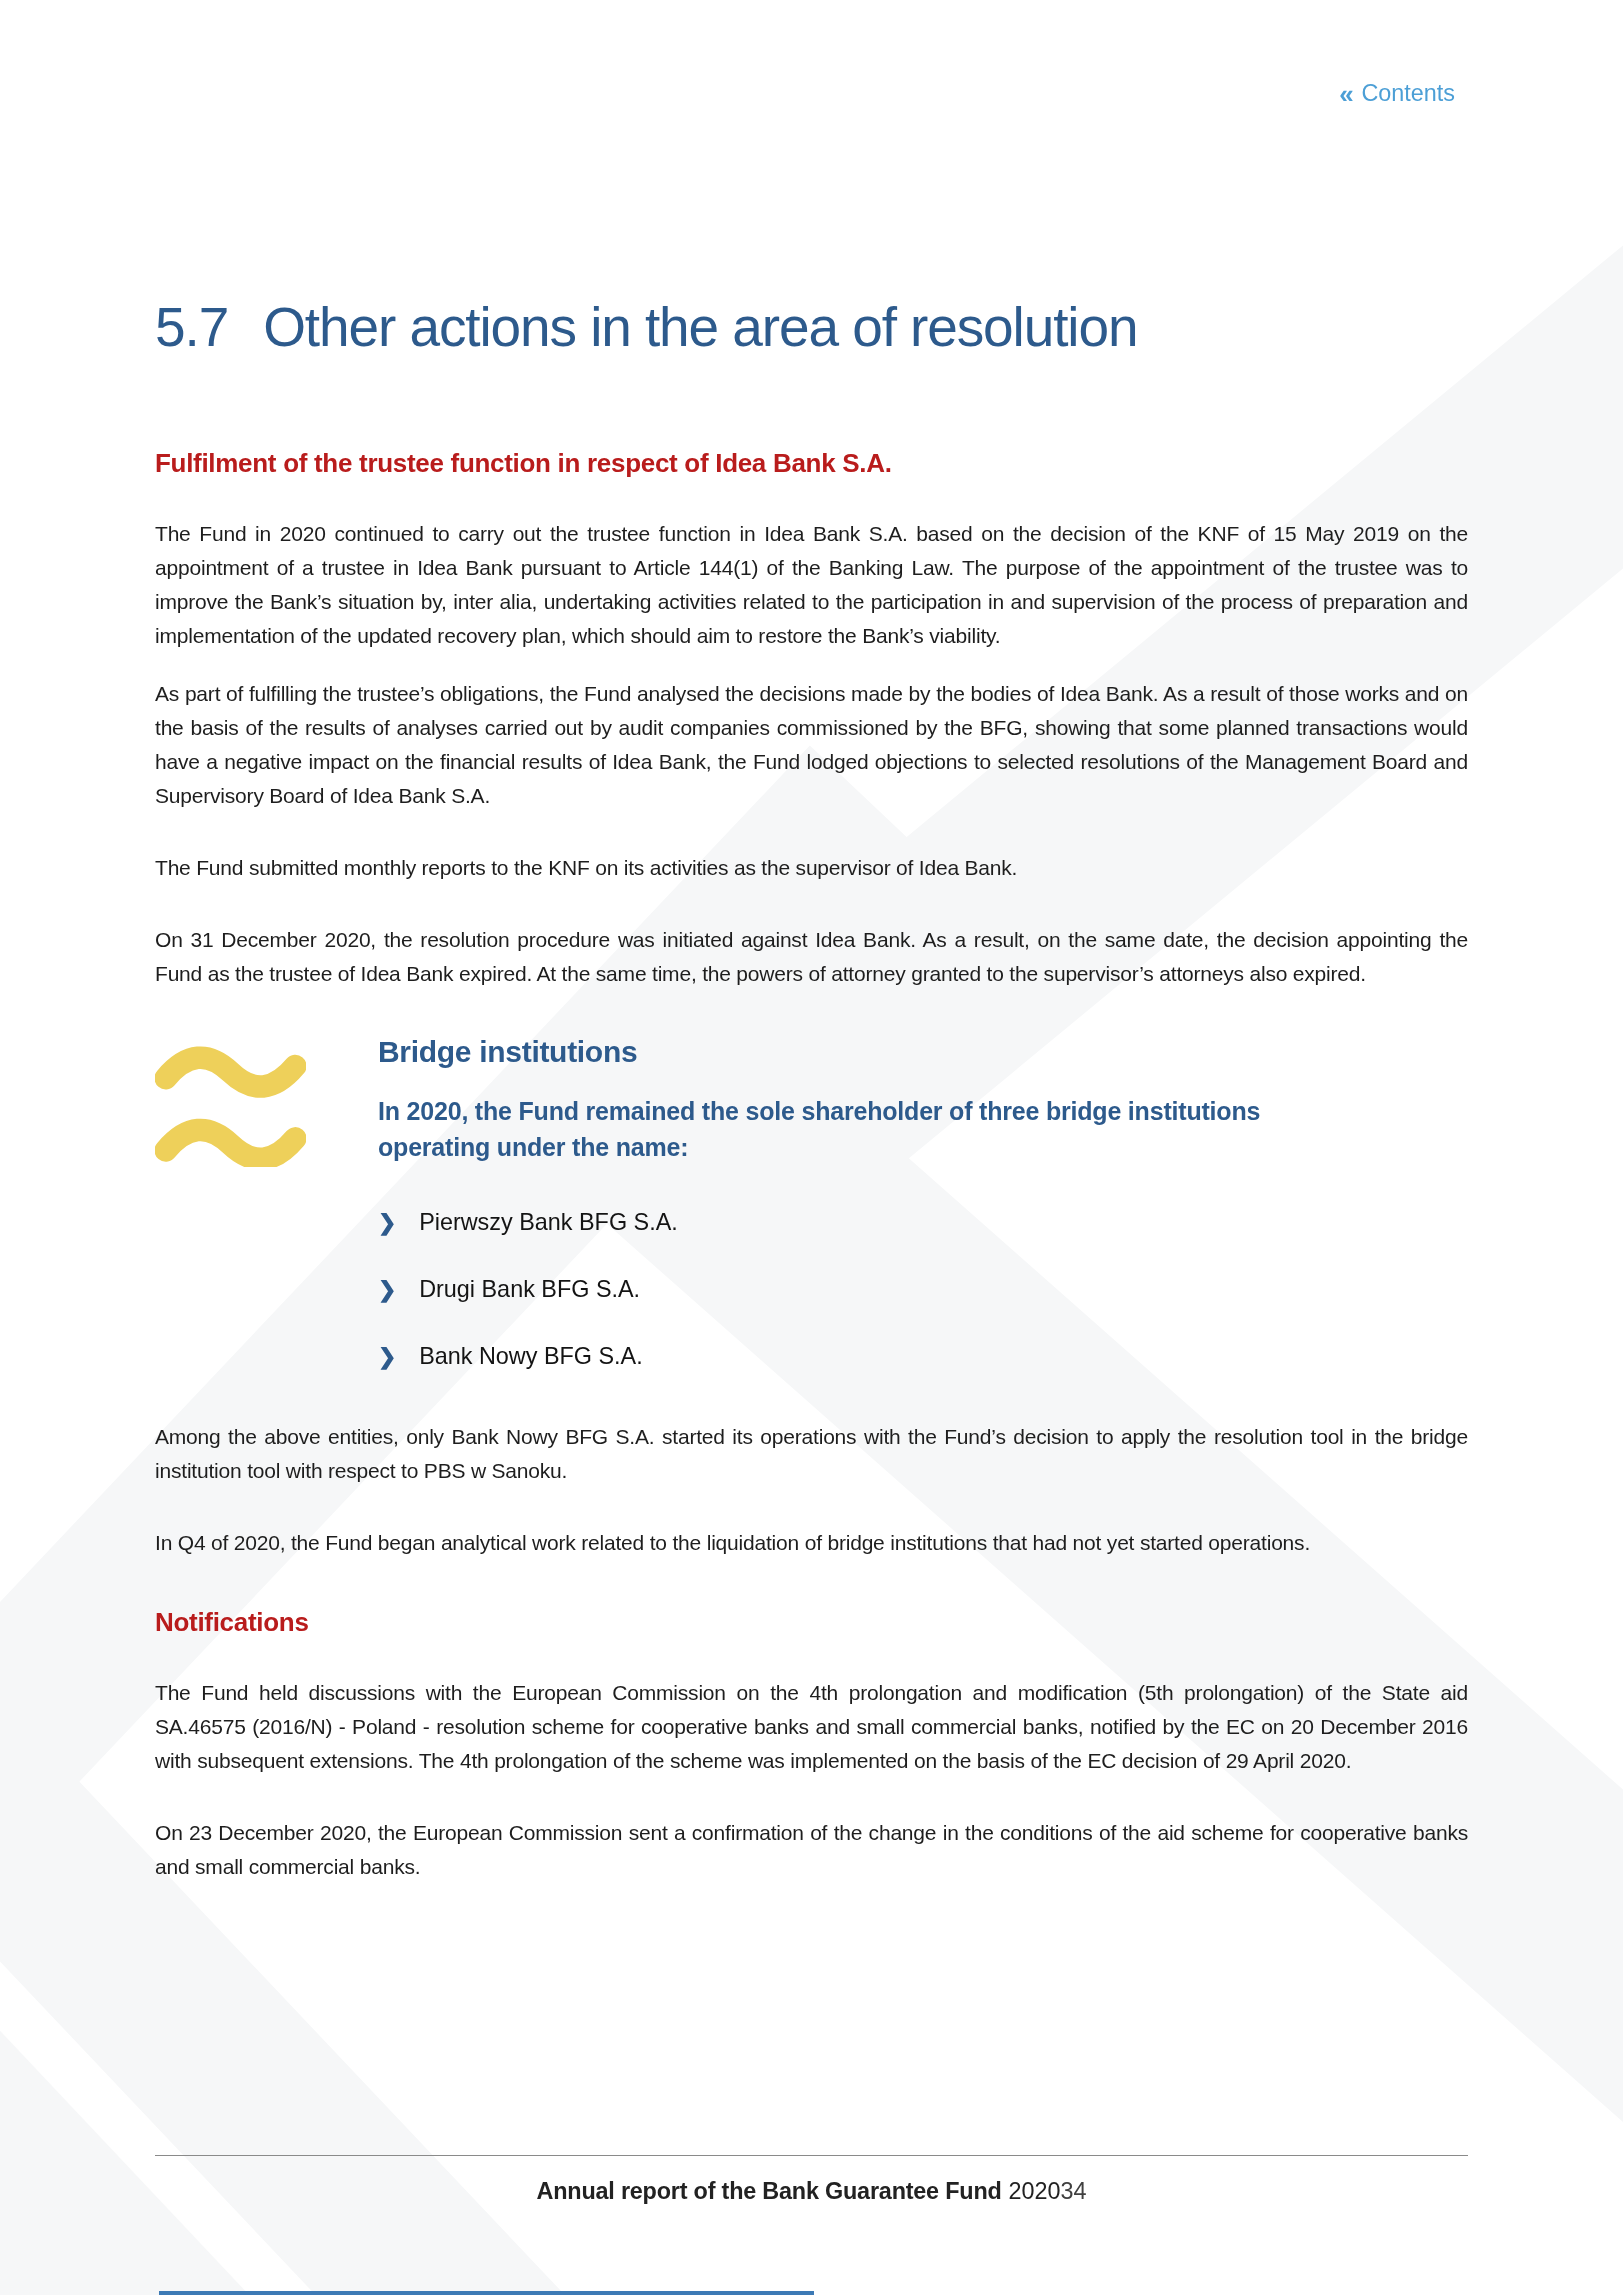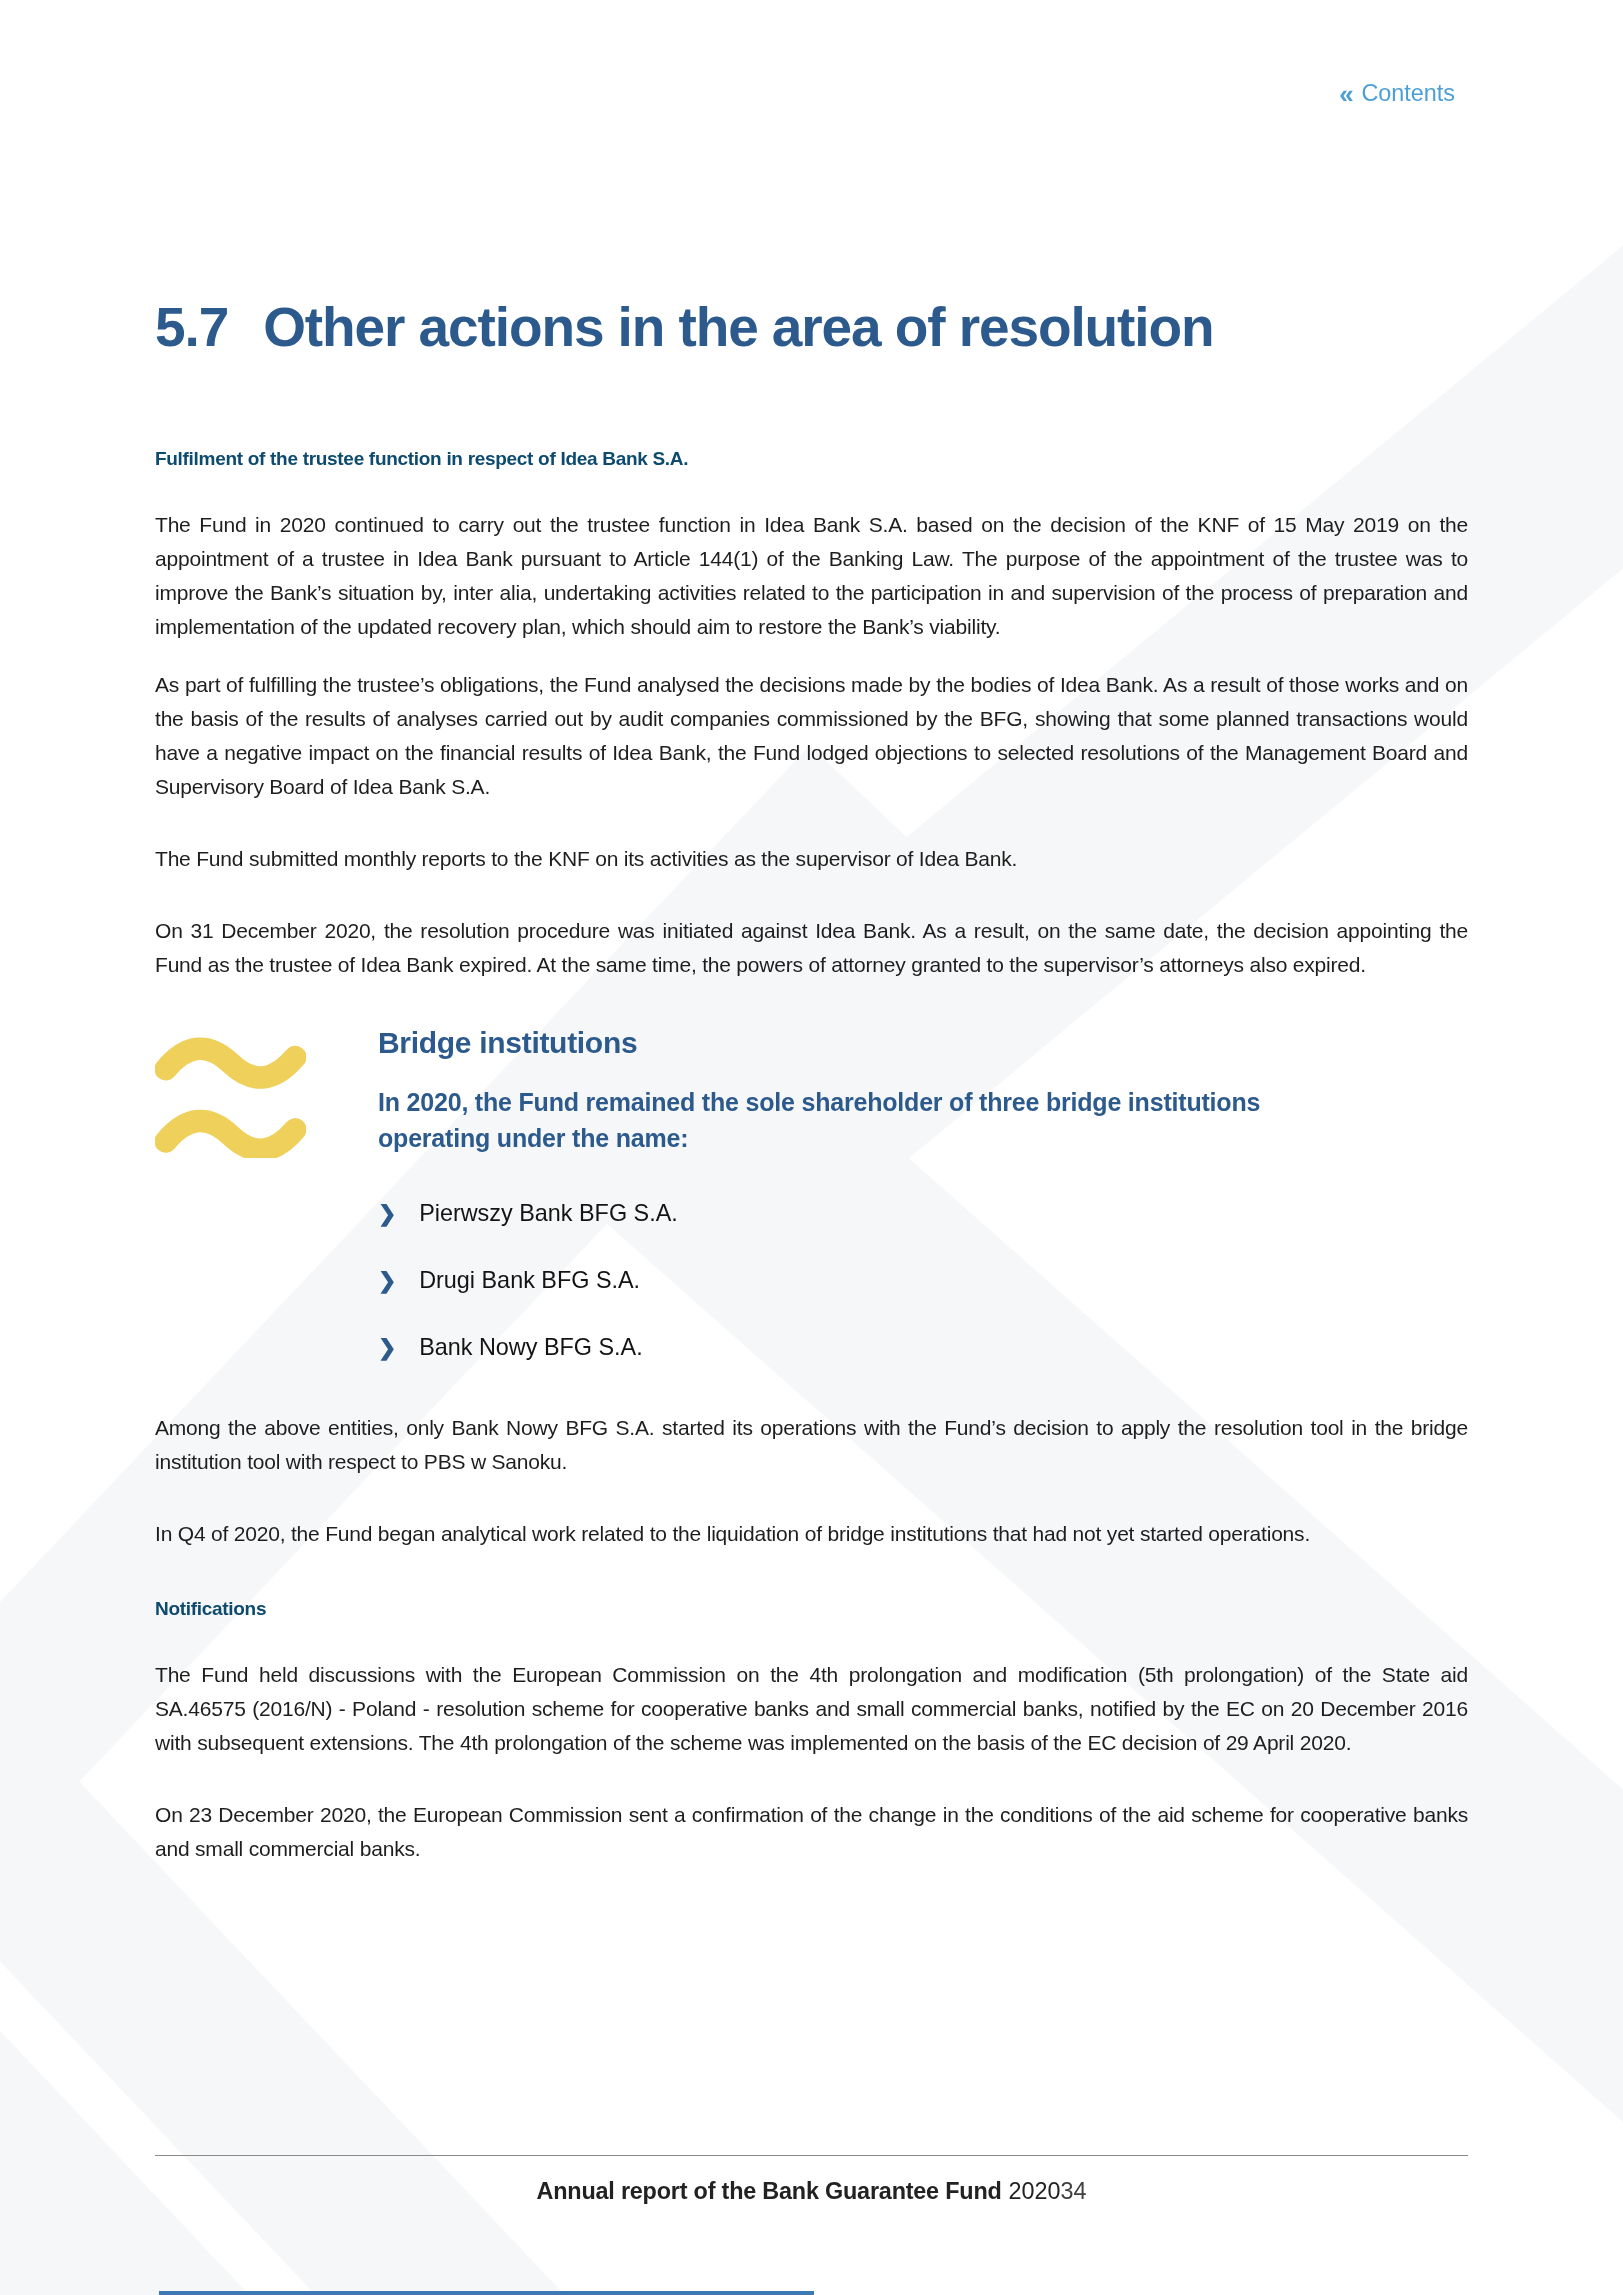--- a/index.html
+++ b/index.html
@@ -20,27 +20,27 @@
   .contents-link {
     position:absolute; top:80px; right:168px;
     display:flex; align-items:center; gap:7.6px;
     font-size:23.4px; color:#4c9fd6; cursor:pointer;
   }
   .contents-link .glyph { font-weight:700; font-size:26px; line-height:1; }
 
   .doc-title {
     padding-top:299px;
     display:flex; gap:35px; align-items:center;
-    font-size:55px; font-weight:700; letter-spacing:-1.1px;
+    font-size:55px; font-weight:400; letter-spacing:-1.1px;
     color:#2d5a8c; line-height:1.05;
   }
 
   .section-heading {
-    font-size:19px; font-weight:700; letter-spacing:-0.3px;
-    color:#0c4a6e;
+    font-size:26px; font-weight:700; letter-spacing:-0.3px;
+    color:#b91c1c;
   }
   .trustee-heading { margin-top:91px; }
   .notifications-heading { margin-top:47px; }
 
   p.body {
     font-size:21px; line-height:34px; letter-spacing:-0.2px;
     text-align:justify; color:#1e1e1e;
   }
   .mt-lg { margin-top:38px; }
   .mt-md { margin-top:24px; }

